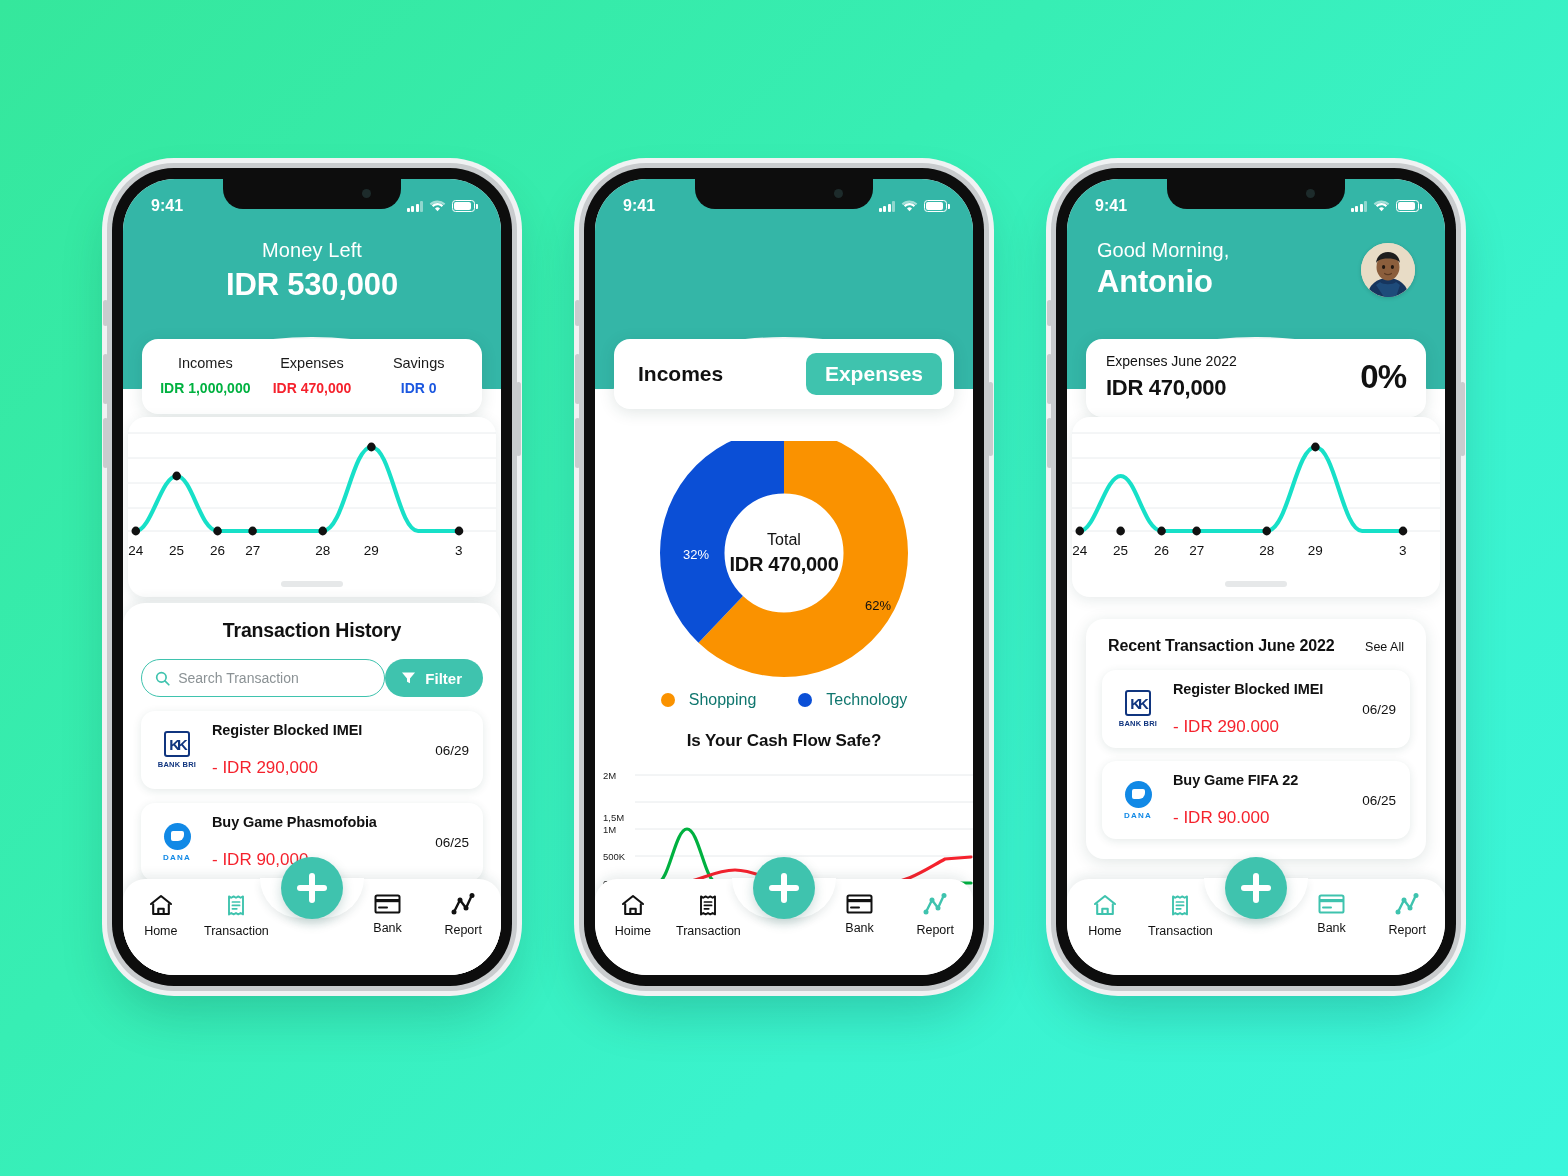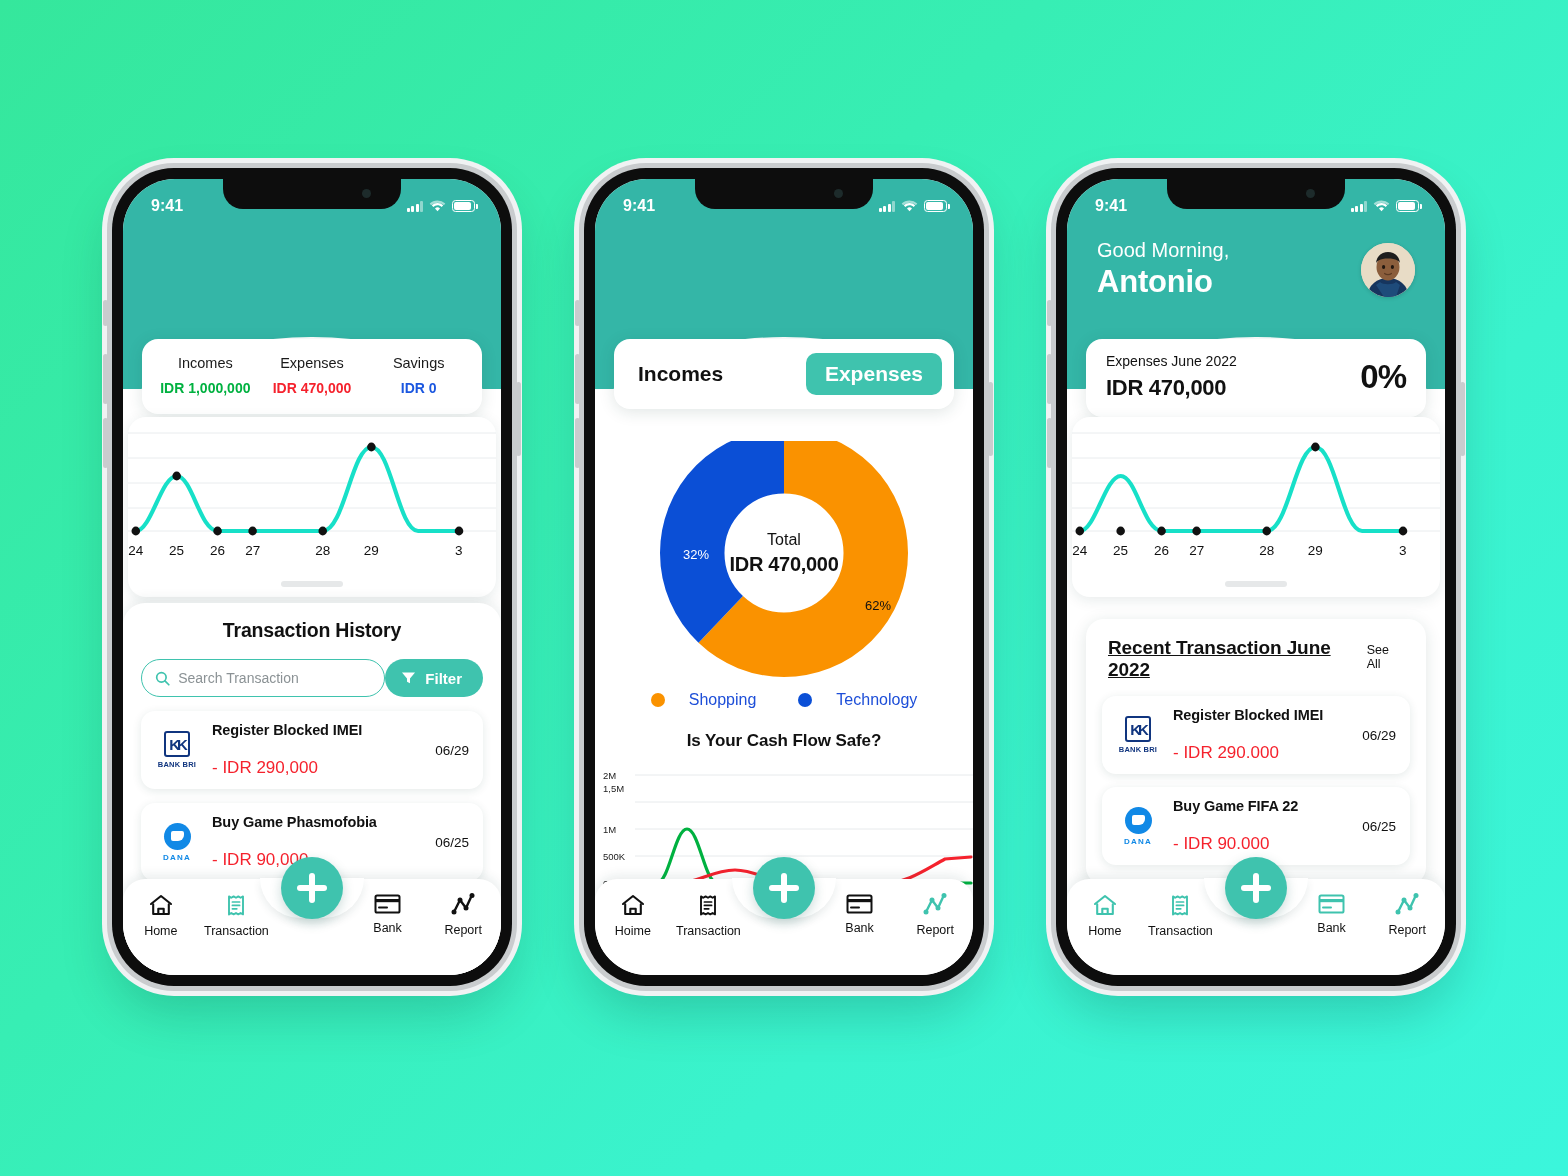--- a/index.html
+++ b/index.html
@@ -186,42 +186,42 @@
                 font-family:"Liberation Sans", sans-serif; }
 
   .donut-wrap { position:absolute; top:250px; left:0; right:0; height:256px; z-index:5; }
   .donut { position:absolute; left:50%; top:0; transform:translateX(-50%); width:248px; height:248px; }
   .donut-center { position:absolute; left:50%; top:124px; transform:translate(-50%,-50%); text-align:center; }
   .dc-lbl { font-size:16px; color:#111; font-weight:400; }
   .dc-val { font-size:20px; font-weight:700; color:#111; margin-top:4px; letter-spacing:-.3px; }
   .pct { position:absolute; font-size:13px; font-weight:500; }
   .legend { position:absolute; left:0; right:0; top:512px; display:flex; justify-content:center;
             gap:42px; z-index:6; }
-  .lg { display:flex; align-items:center; gap:24px; font-size:16px; color:#1d4ed8; }
+  .lg { display:flex; align-items:center; gap:14px; font-size:16px; color:#0f766e; }
   .lg .dot { width:14px; height:14px; border-radius:50%; flex:none; }
 
   .cashflow-title { position:absolute; left:0; right:0; top:552px; text-align:center;
                     font-size:17px; font-weight:700; color:#111; z-index:6; letter-spacing:-.1px;}
   .cf-chart { position:absolute; left:0; right:0; top:588px; height:160px; z-index:6; }
   .cf-ylbl { position:absolute; left:8px; font-size:9.5px; color:#222; transform:translateY(-50%); }
   .cf-xlbl { position:absolute; font-size:14px; color:#111; font-weight:500; transform:translateX(-50%); }
   .cf-legend { position:absolute; left:0; right:0; top:745px; display:flex; justify-content:center;
                gap:26px; z-index:6; }
   .cf-legend .lg { font-size:15px; }
 
   
   .exp-card { left:19px; right:19px; top:160px; padding:14px 20px 16px;
               display:flex; align-items:center; justify-content:space-between; }
   .exp-lbl { font-size:14px; color:#111; font-weight:400; }
   .exp-val { font-size:22px; font-weight:700; color:#111; margin-top:6px; letter-spacing:-.3px; }
   .exp-pct { font-size:33px; font-weight:700; color:#111; letter-spacing:-1px; }
 
   .recent-card { left:19px; right:19px; top:440px; padding:18px 16px 20px; border-radius:18px; }
   .recent-head { display:flex; align-items:baseline; justify-content:space-between; padding:0 6px; }
-  .recent-title { font-size:19px; font-weight:700; color:#111; letter-spacing:-.1px;text-decoration:underline; }
+  .recent-title { font-size:16px; font-weight:700; color:#111; letter-spacing:-.1px; }
   .see-all { font-size:12.5px; color:#111; cursor:pointer; }
   .recent-card .tx-list { margin-top:15px; }
   .recent-card .tx-item { margin-bottom:13px; }
   .recent-card .tx-item:last-child { margin-bottom:0; }
 </style>
 </head>
 <body>
 
 <div class="phone p1">
   <div class="side-btn sb-left" style="top:132px;height:26px"></div>
@@ -251,20 +251,24 @@
           <path d="M8.5 11.3 11 8.4a3.9 3.9 0 0 0-5 0z" fill="#fff"></path>
           <path d="M8.5 5.3c1.6 0 3.1.6 4.2 1.6l1.5-1.7A8.6 8.6 0 0 0 8.5 3a8.6 8.6 0 0 0-5.7 2.2l1.5 1.7a6.2 6.2 0 0 1 4.2-1.6z" fill="#fff"></path>
           <path d="M8.5.6C5.5.6 2.8 1.7.7 3.6l1.4 1.6A9.8 9.8 0 0 1 8.5 2.7c2.5 0 4.8.9 6.4 2.5l1.4-1.6A11.7 11.7 0 0 0 8.5.6z" fill="#fff" opacity=".55"></path>
         </svg>
         <span class="batt">
             <i></i>
           </span>
       </div>
     </div>
 
+    <div class="hdr-content">
+      <div class="hdr-sub">Money Left</div>
+      <div class="hdr-main">IDR 530,000</div>
+    </div>
 
     <div class="card summary-card">
       <div class="sum-row">
         <div class="sum-col">
           <div class="sum-label">Incomes</div>
           <div class="sum-val" style="color:#00B140">IDR 1,000,000</div>
         </div>
         <div class="sum-col">
           <div class="sum-label">Expenses</div>
           <div class="sum-val" style="color:#F5222D">IDR 470,000</div>
@@ -482,21 +486,21 @@
       <div class="lg">
         <span class="dot" style="background:#0B4FD6"></span>
         <span>Technology</span>
       </div>
     </div>
 
     <div class="cashflow-title">Is Your Cash Flow Safe?</div>
 
     <div class="cf-chart">
       <span class="cf-ylbl" style="top:8px">2M</span>
-      <span class="cf-ylbl" style="top:21px">1,5M</span>
+      <span class="cf-ylbl" style="top:50px">1,5M</span>
       <span class="cf-ylbl" style="top:62px">1M</span>
       <span class="cf-ylbl" style="top:89px">500K</span>
       <span class="cf-ylbl" style="top:116px">0</span>
 
       <svg style="position:absolute;left:40px;top:0;width:338px;height:125px" viewBox="0 0 338 125" preserveAspectRatio="none">
         <g stroke="#e7eaec" stroke-width="1">
           <line x1="0" y1="8" x2="338" y2="8"></line>
             <line x1="0" y1="35" x2="338" y2="35"></line>
           <line x1="0" y1="62" x2="338" y2="62"></line>
             <line x1="0" y1="89" x2="338" y2="89"></line>

